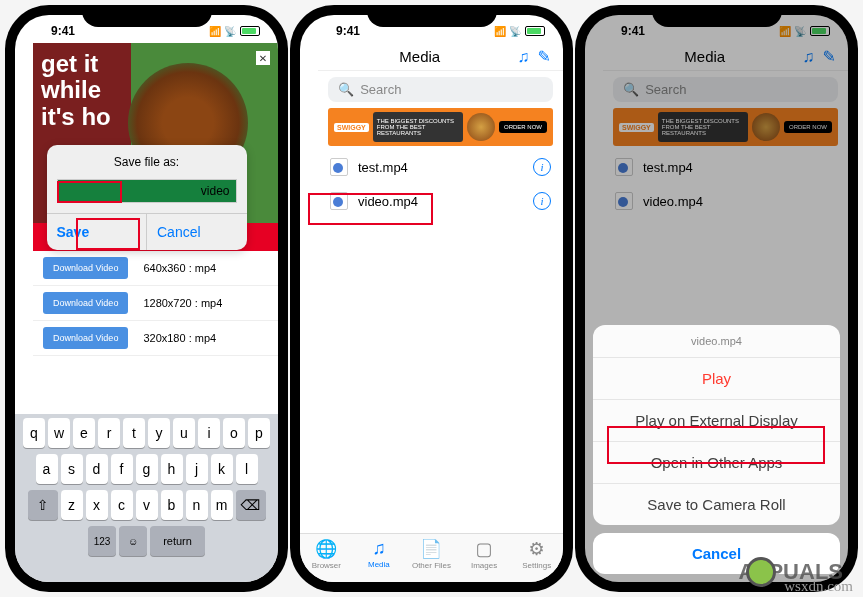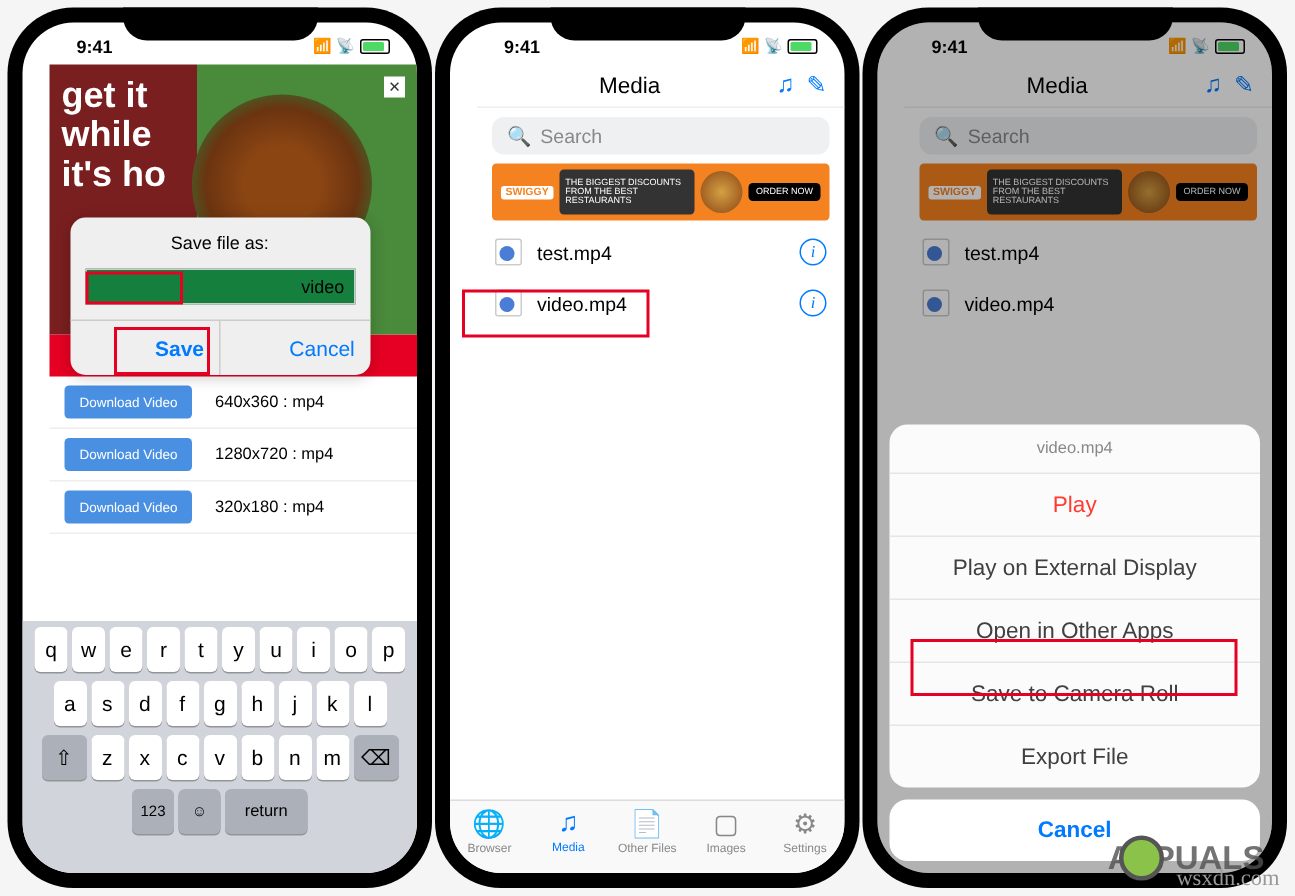--- a/index.html
+++ b/index.html
@@ -135,21 +135,21 @@
       border: 1px solid #ccc;
       text-align: right;
     }
     .dialog-buttons {
       display: flex;
       border-top: 1px solid #ccc;
     }
     .dialog-btn {
       flex: 1;
       padding: 10px;
-      text-align: right;
+      text-align: left;
       color: #007aff;
       font-size: 14px;
     }
     .dialog-btn:first-child {
       border-right: 1px solid #ccc;
       font-weight: 600;
     }
     .red-banner {
       background: #e60023;
       color: #fff;
@@ -636,21 +636,20 @@
 
     <div class="dimmed-overlay"></div>
 
     <div class="action-sheet">
       <div class="sheet-group">
         <div class="sheet-title">video.mp4</div>
         <div class="sheet-btn destructive">Play</div>
         <div class="sheet-btn">Play on External Display</div>
         <div class="sheet-btn">Open in Other Apps</div>
         <div class="sheet-btn">Save to Camera Roll</div>
-        <div class="sheet-btn">Export File</div>
       </div>
       <div class="sheet-cancel">Cancel</div>
     </div>
 
     <div class="hl-red" style="bottom:118px; left:22px; width:218px; height:38px;"></div>
   </div>
 </div>
 
 <div class="watermark">
   <span>A</span>

